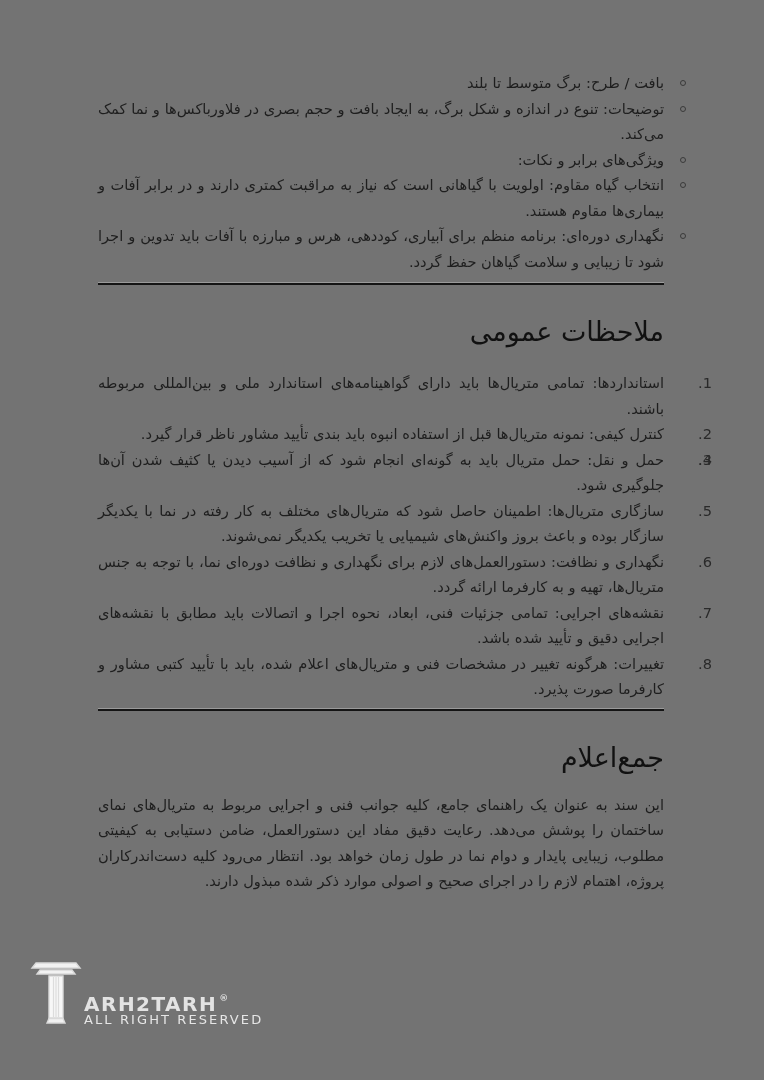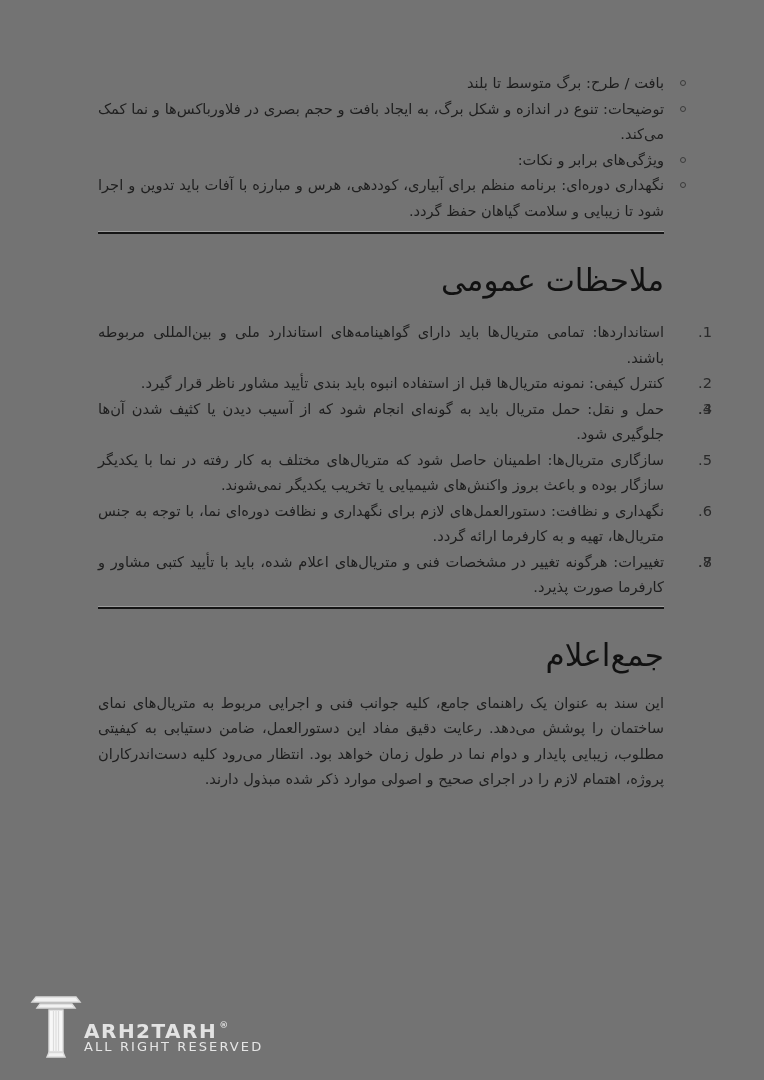--- a/index.html
+++ b/index.html
@@ -51,38 +51,38 @@
   .rule {
     height: 0;
     border-top: 1px solid #9a9a9a;
     border-bottom: 2px solid #141414;
     margin-top: 8px;
   }
   .rule-2 { margin-top: 6px; }
   h2.sec-title {
     margin: 0;
     margin-top: 29px;
-    font-size: 31px;
+    font-size: 27px;
     font-weight: 400;
     line-height: 35px;
     color: #111;
     text-align: right;
   }
   ol.doc-list { margin-top: 21px; }
   .summary-par {
     margin: 0;
     margin-top: 17px;
   }
   
   .logo {
     position: absolute;
     left: 30px;
-    top: 994px;
+    top: 960px;
     display: flex;
-    align-items: center;
+    align-items: flex-end;
     direction: ltr;
   }
   .logo-icon { display: block; }
   .logo-textblock { margin-left: 2px; margin-top: 20px; }
   .logo-brand {
     font-size: 20px;
     font-weight: bold;
     letter-spacing: 1.5px;
     color: #e3e3e3;
     line-height: 20px;
@@ -119,20 +119,24 @@
       <li class="doc-li">
         <span class="blt"></span>
         <span>توضیحات: تنوع در اندازه و شکل برگ، به ایجاد بافت و حجم بصری در فلاورباکس‌ها و نما کمک می‌کند.</span>
       </li>
       <li class="doc-li">
         <span class="blt"></span>
         <span>ویژگی‌های برابر و نکات:</span>
       </li>
       <li class="doc-li">
         <span class="blt"></span>
+        <span>انتخاب گیاه مقاوم: اولویت با گیاهانی است که نیاز به مراقبت کمتری دارند و در برابر آفات و بیماری‌ها مقاوم هستند.</span>
+      </li>
+      <li class="doc-li">
+        <span class="blt"></span>
         <span>نگهداری دوره‌ای: برنامه منظم برای آبیاری، کوددهی، هرس و مبارزه با آفات باید تدوین و اجرا شود تا زیبایی و سلامت گیاهان حفظ گردد.</span>
       </li>
     </ul>
 
     <div class="rule"></div>
 
     <h2 class="sec-title">ملاحظات عمومی</h2>
 
     <ol class="doc-list">
       <li class="doc-li">
@@ -153,20 +157,21 @@
       <li class="doc-li">
         <span class="num">5.</span>
         <span>سازگاری متریال‌ها: اطمینان حاصل شود که متریال‌های مختلف به کار رفته در نما با یکدیگر سازگار بوده و باعث بروز واکنش‌های شیمیایی یا تخریب یکدیگر نمی‌شوند.</span>
       </li>
       <li class="doc-li">
         <span class="num">6.</span>
         <span>نگهداری و نظافت: دستورالعمل‌های لازم برای نگهداری و نظافت دوره‌ای نما، با توجه به جنس متریال‌ها، تهیه و به کارفرما ارائه گردد.</span>
       </li>
       <li class="doc-li">
         <span class="num">7.</span>
+        <span>نقشه‌های اجرایی: تمامی جزئیات فنی، ابعاد، نحوه اجرا و اتصالات باید مطابق با نقشه‌های اجرایی دقیق و تأیید شده باشد.</span>
       </li>
       <li class="doc-li">
         <span class="num">8.</span>
         <span>تغییرات: هرگونه تغییر در مشخصات فنی و متریال‌های اعلام شده، باید با تأیید کتبی مشاور و کارفرما صورت پذیرد.</span>
       </li>
     </ol>
 
     <div class="rule rule-2"></div>
 
     <h2 class="sec-title">جمع‌اعلام</h2>

